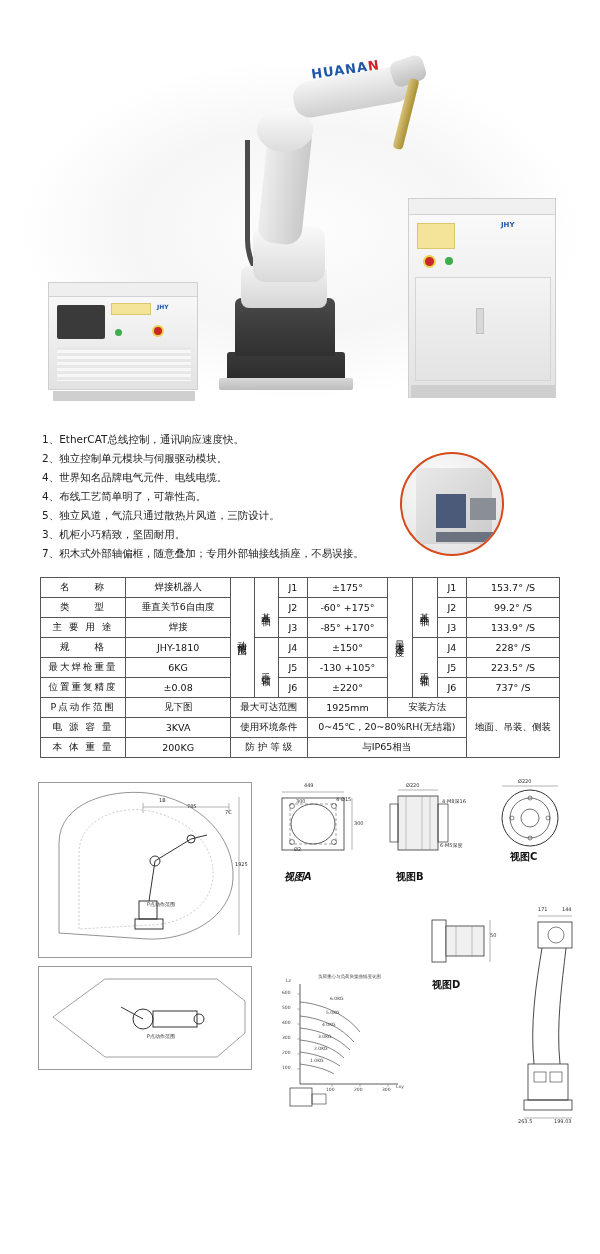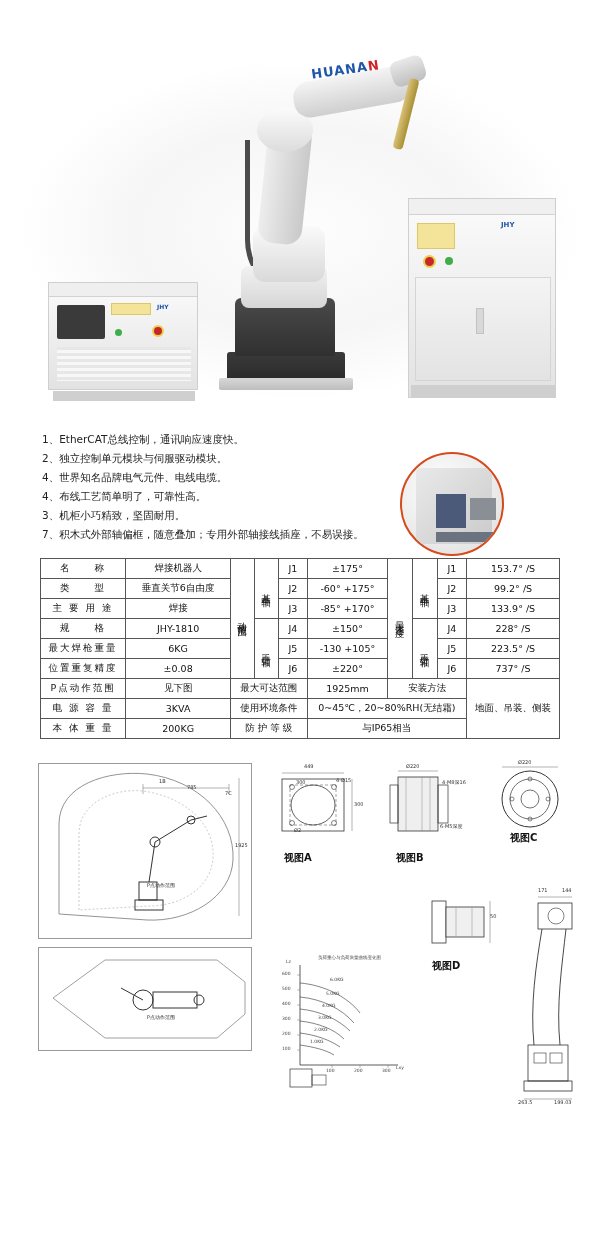--- a/index.html
+++ b/index.html
@@ -262,20 +262,21 @@
       <div class="legs"></div>
     </div>
   </div>
 
 
   <ul class="features">
     <li>1、EtherCAT总线控制，通讯响应速度快。</li>
     <li>2、独立控制单元模块与伺服驱动模块。</li>
     <li>4、世界知名品牌电气元件、电线电缆。</li>
     <li>4、布线工艺简单明了，可靠性高。</li>
+    <li>5、独立风道，气流只通过散热片风道，三防设计。</li>
     <li>3、机柜小巧精致，坚固耐用。</li>
     <li>7、积木式外部轴偏框，随意叠加；专用外部轴接线插座，不易误接。</li>
   </ul>
 
   <div class="inset-photo">
     <div class="inner">
       <div class="b1"></div>
       <div class="b2"></div>
       <div class="b3"></div>
     </div>
@@ -414,21 +415,21 @@
         <circle cx="70" cy="58" r="2.5" fill="none" stroke="#333" stroke-width="0.6"></circle>
         <line x1="18" y1="8" x2="80" y2="8" stroke="#666" stroke-width="0.5"></line>
         <line x1="88" y1="14" x2="88" y2="66" stroke="#666" stroke-width="0.5"></line>
       </svg>
       <div class="tiny" style="left:40px; top:-2px;">449</div>
       <div class="tiny" style="left:32px; top:14px;">300</div>
       <div class="tiny" style="left:72px; top:12px;">4-Ø15</div>
       <div class="tiny" style="left:90px; top:36px;">300</div>
       <div class="tiny" style="left:30px; top:62px;">Ø2</div>
     </div>
-    <div class="cap" style="left:264px; top:96px;">视图A</div>
+    <div class="cap" style="left:264px; top:96px;font-style:italic;">视图A</div>
 
     <div style="position:absolute; left:356px; top:10px; width:92px; height:78px;">
       <svg width="92" height="78" viewBox="0 0 92 78">
         <rect x="22" y="12" width="40" height="54" fill="#efefef" stroke="#333" stroke-width="0.8"></rect>
         <rect x="14" y="20" width="8" height="38" fill="none" stroke="#333" stroke-width="0.7"></rect>
         <rect x="62" y="20" width="10" height="38" fill="none" stroke="#333" stroke-width="0.7"></rect>
         <line x1="30" y1="12" x2="30" y2="66" stroke="#888" stroke-width="0.5"></line>
         <line x1="46" y1="12" x2="46" y2="66" stroke="#888" stroke-width="0.5"></line>
         <line x1="54" y1="12" x2="54" y2="66" stroke="#888" stroke-width="0.5"></line>
         <line x1="22" y1="6" x2="62" y2="6" stroke="#666" stroke-width="0.5"></line>

